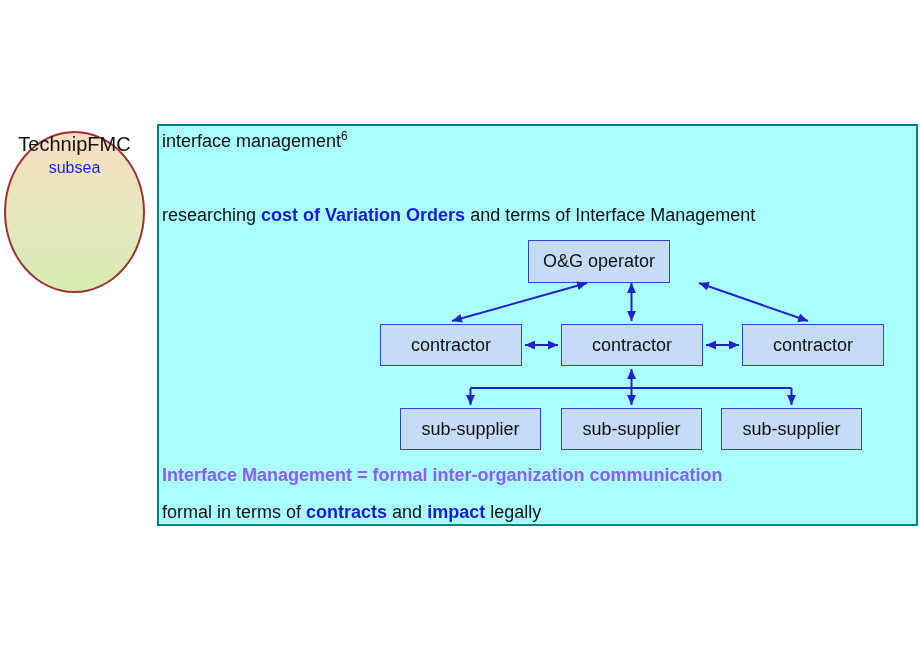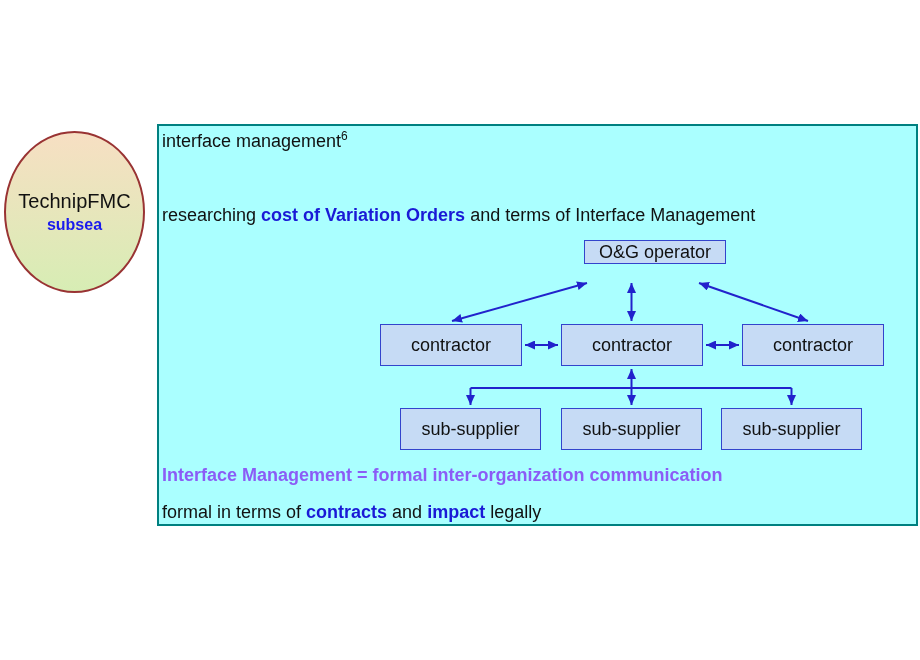--- a/index.html
+++ b/index.html
@@ -17,25 +17,24 @@
     position: absolute;
     left: 4px; top: 131px;
     width: 141px; height: 162px;
     border: 2px solid #993333;
     border-radius: 50%;
     background: linear-gradient(#f7dfc3, #d7edb4);
     box-sizing: border-box;
     display: flex;
     flex-direction: column;
     align-items: center;
-    justify-content: center;
     gap: 3px;
   }
   .logo .name { font-size: 20px; color: #111111; letter-spacing: 0; }
-  .logo .tagline { font-size: 16px; font-weight: bold; color: #1a1aee; }
+  .logo .tagline { font-size: 16px; font-weight: normal; color: #1a1aee; }
 
   
   .panel {
     position: absolute;
     left: 157px; top: 124px;
     width: 761px; height: 402px;
     background: #aaffff;
     border: 2px solid #008080;
     box-sizing: border-box;
   }
@@ -56,21 +55,21 @@
     position: absolute;
     background: #c6dbf5;
     border: 1.5px solid #3344cc;
     box-sizing: border-box;
     display: flex;
     align-items: center;
     justify-content: center;
     font-size: 18px;
     color: #111111;
   }
-  .op   { left: 584px; top: 240px; width: 142px; height: 24px; }
+  .op   { left: 528px; top: 240px; width: 142px; height: 43px; }
   .c1   { left: 380px; top: 324px; width: 142px; height: 42px; }
   .c2   { left: 561px; top: 324px; width: 142px; height: 42px; }
   .c3   { left: 742px; top: 324px; width: 142px; height: 42px; }
   .s1   { left: 400px; top: 408px; width: 141px; height: 42px; }
   .s2   { left: 561px; top: 408px; width: 141px; height: 42px; }
   .s3   { left: 721px; top: 408px; width: 141px; height: 42px; }
 
   .arrows {
     position: absolute;
     left: 0; top: 0;

